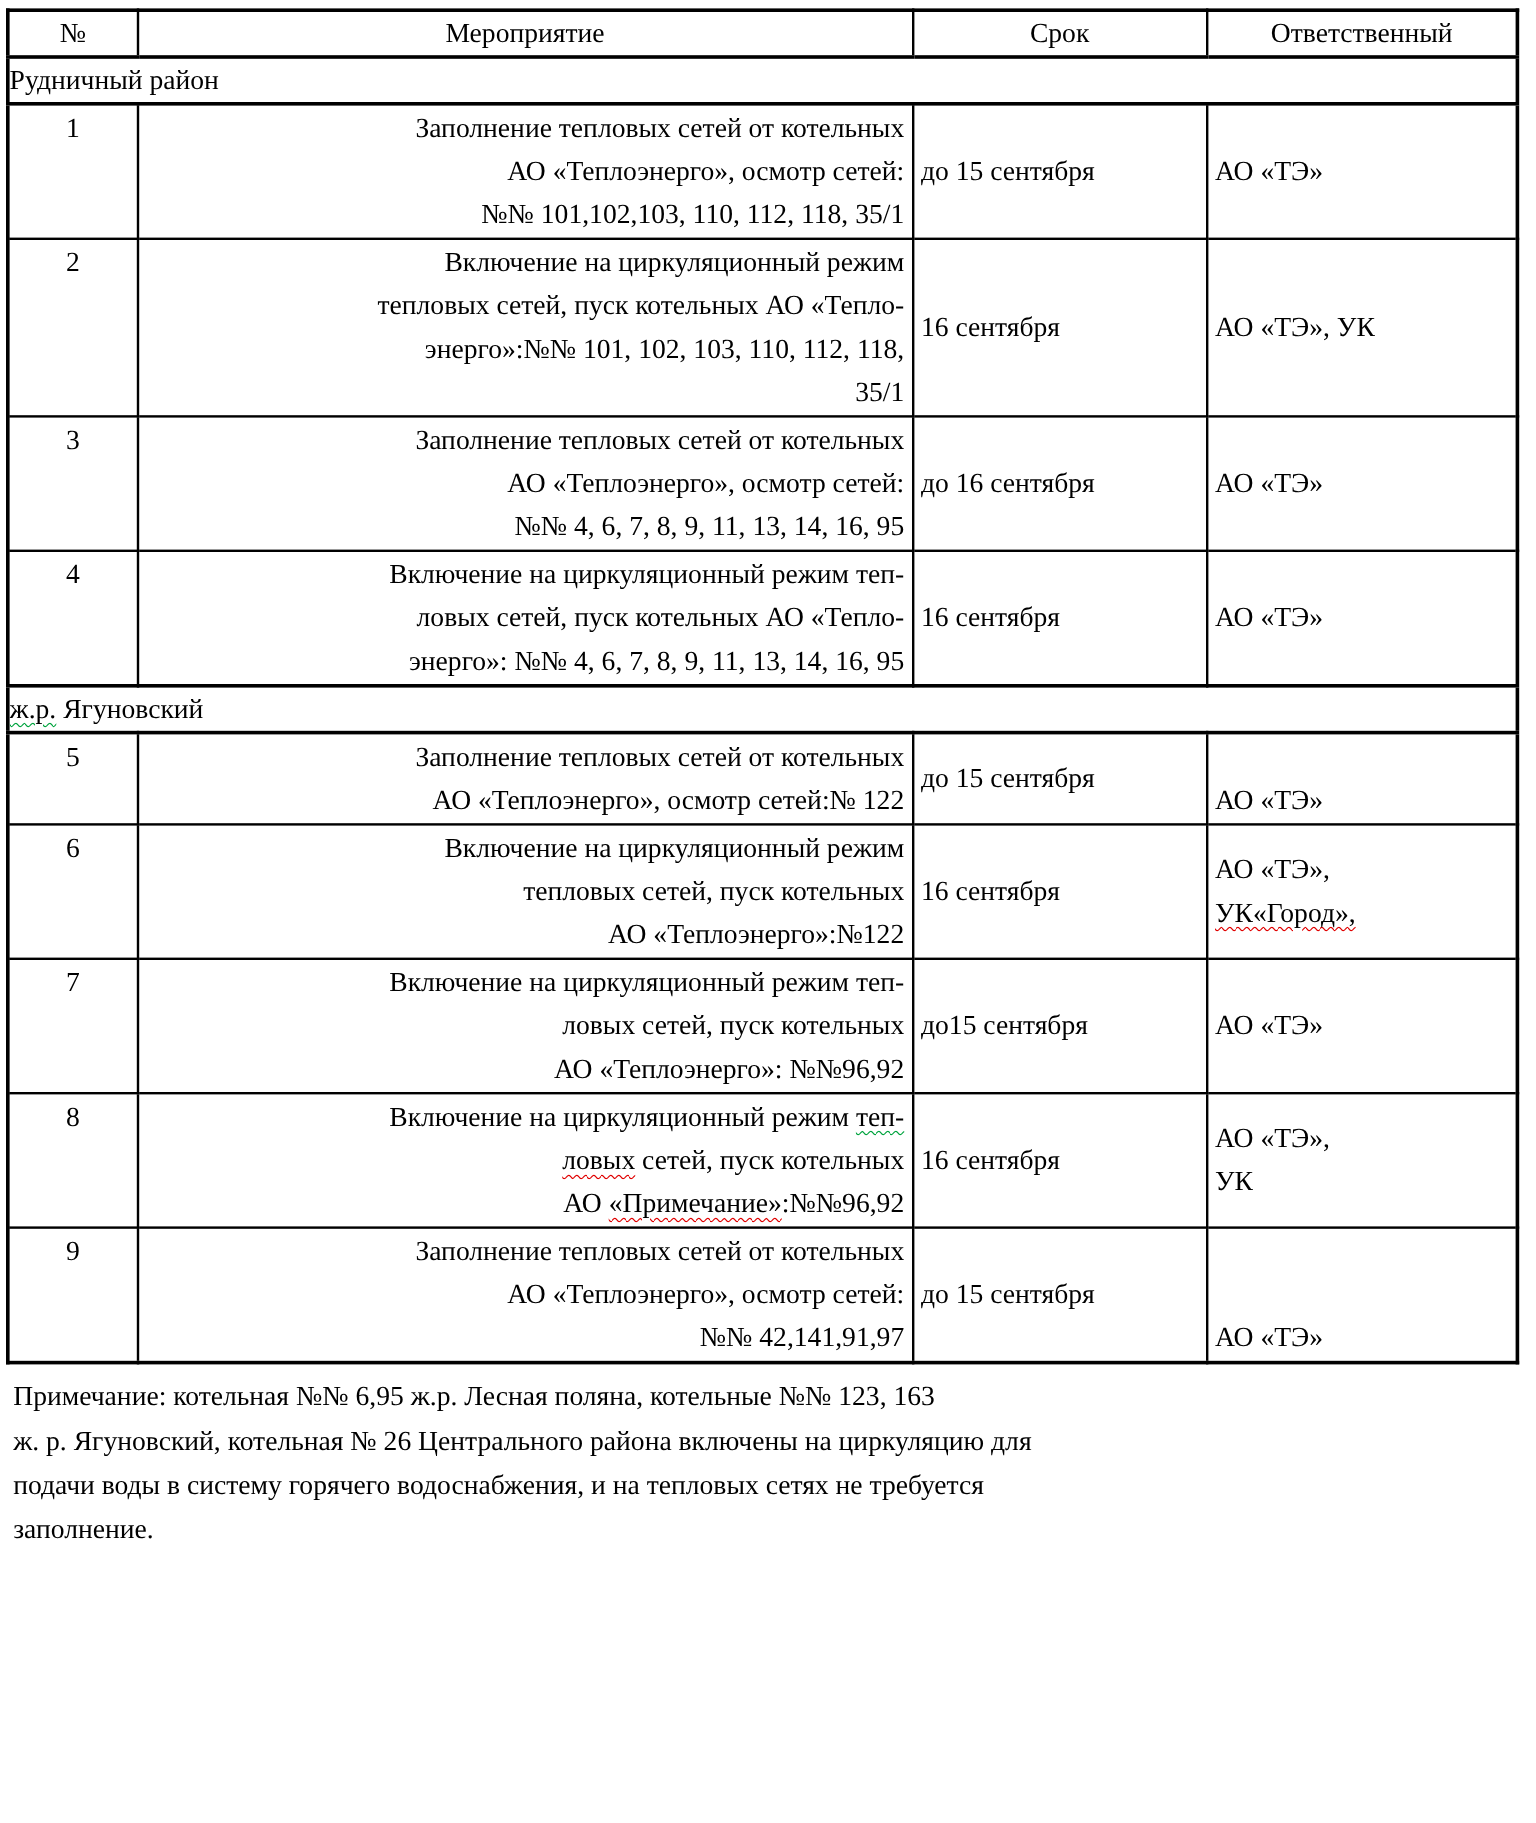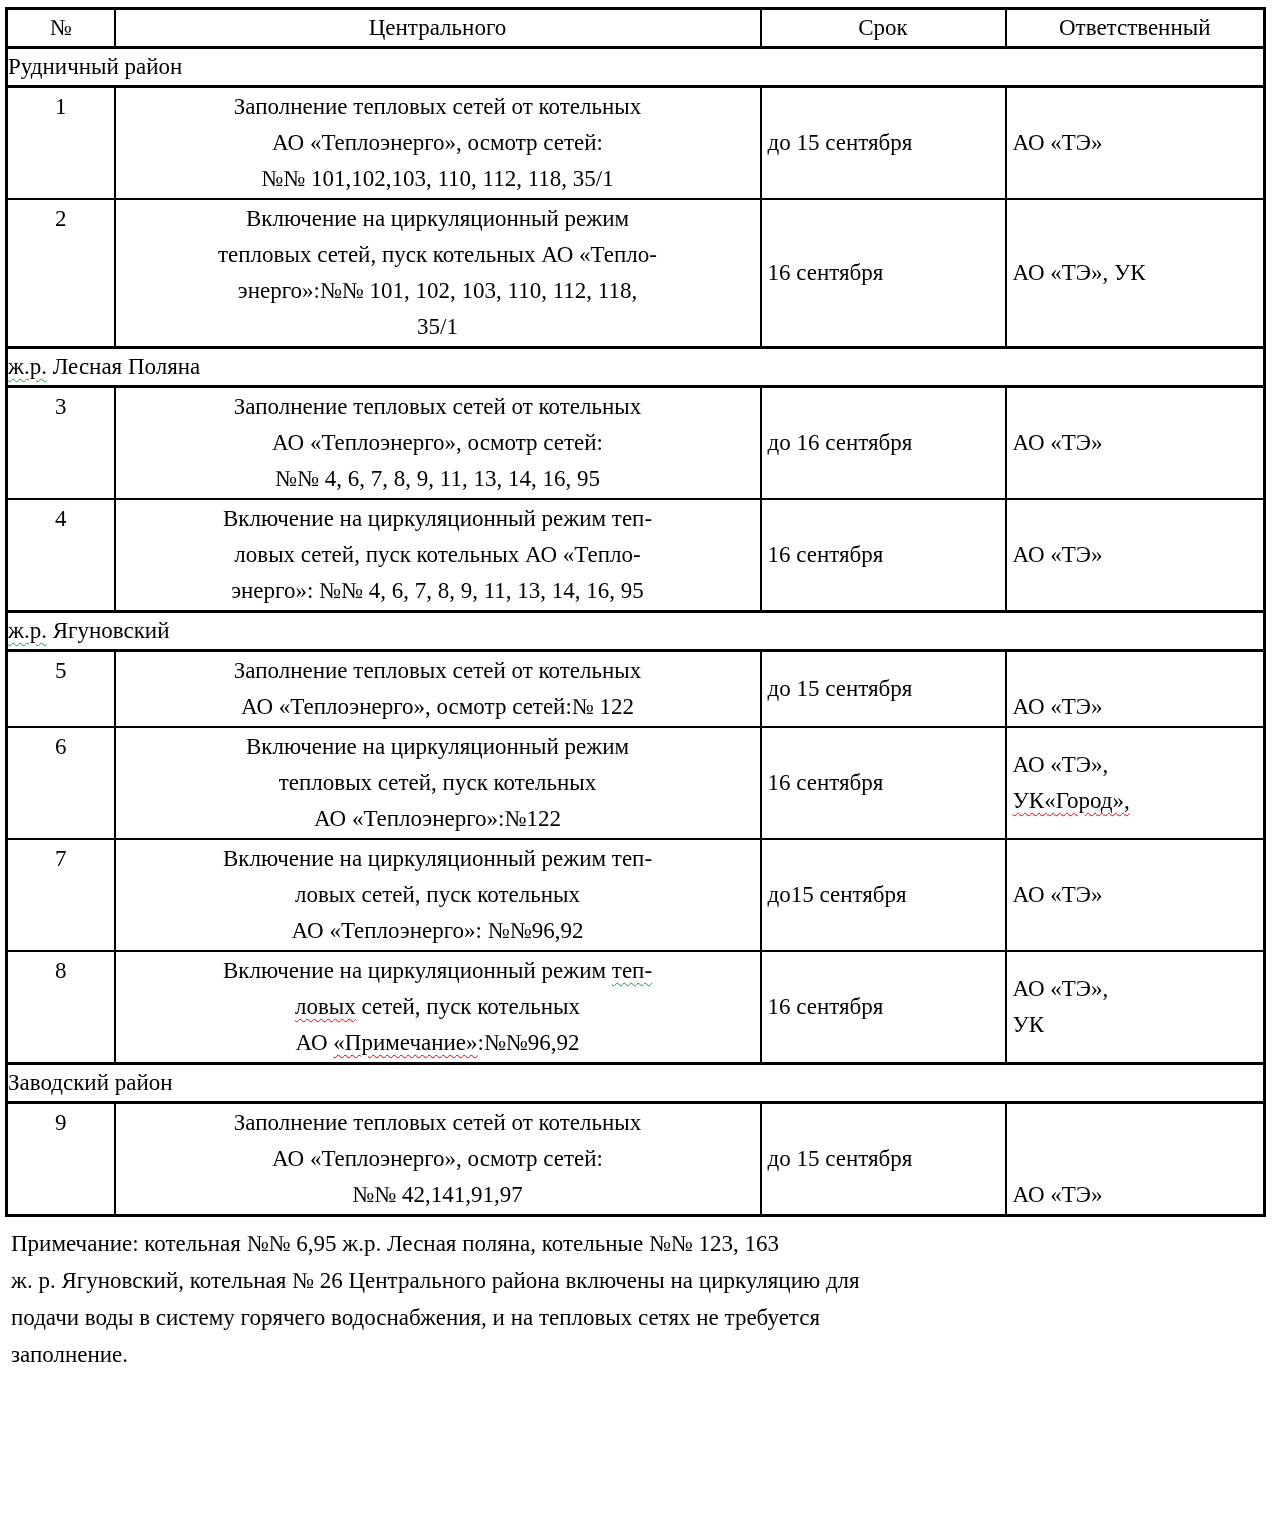--- a/index.html
+++ b/index.html
@@ -9,21 +9,21 @@
               border:3px solid #000;}
   table.sched th, table.sched td{
     border:2px solid #000;
     font-size:23px;line-height:36px;font-weight:normal;
     padding:1px 6px;overflow:hidden;
   }
   tr.head th{padding:0 4px;line-height:36px;text-align:center;vertical-align:middle;border-bottom-width:3px;}
   tr.section td{padding:0;line-height:36px;text-align:left;vertical-align:middle;
                 border-top-width:3px;border-bottom-width:3px;}
   td.c-num{text-align:center;vertical-align:top;}
-  td.c-act{text-align:center;vertical-align:top;padding-left:14px;padding-right:8px;font-family:Liberation Serif, serif;}
+  td.c-act{text-align:right;vertical-align:top;padding-left:14px;padding-right:8px;font-family:Liberation Serif, serif;}
   td.c-term{text-align:left;vertical-align:middle;}
   td.c-resp{vertical-align:middle;}
   td.c-resp.v-bottom{vertical-align:bottom;}
   .wavy-red{text-decoration-line:underline;text-decoration-style:wavy;
             text-decoration-color:var(--spell-red,#e00000);text-decoration-thickness:1px;text-underline-offset:4px;}
   .wavy-green{text-decoration-line:underline;text-decoration-style:wavy;
             text-decoration-color:var(--spell-green,#00a33d);text-decoration-thickness:1px;text-underline-offset:4px;}
   .note{font-size:23px;line-height:37px;margin:8px 2px 0 6px;white-space:pre-line;
         width:1258px;text-align:left;}
 </style>
@@ -34,41 +34,38 @@
   <table class="sched">
     <colgroup>
       <col style="width:108px">
       <col style="width:646px">
       <col style="width:245px">
       <col style="width:259px">
     </colgroup>
     <tbody>
         <tr class="head">
           <th>№</th>
-          <th>Центрального</th>
+          <th>Мероприятие</th>
           <th>Срок</th>
           <th>Ответственный</th>
         </tr>
         <tr class="section">
           <td colspan="4">Рудничный район</td>
         </tr>
         <tr>
           <td class="c-num">1</td>
           <td class="c-act">Заполнение тепловых сетей от котельных<br>АО «Теплоэнерго», осмотр сетей:<br>№№ 101,102,103, 110, 112, 118, 35/1</td>
           <td class="c-term">до 15 сентября</td>
           <td class="c-resp">АО «ТЭ»</td>
         </tr>
         <tr>
           <td class="c-num">2</td>
           <td class="c-act">Включение на циркуляционный режим<br>тепловых сетей, пуск котельных АО «Тепло-<br>энерго»:№№ 101, 102, 103, 110, 112, 118,<br>35/1</td>
           <td class="c-term">16 сентября</td>
           <td class="c-resp">АО «ТЭ», УК</td>
-        </tr>
-        <tr class="section">
-          <td colspan="4"><span class="wavy-green">ж.р.</span> Лесная Поляна</td>
         </tr>
         <tr>
           <td class="c-num">3</td>
           <td class="c-act">Заполнение тепловых сетей от котельных<br>АО «Теплоэнерго», осмотр сетей:<br>№№ 4, 6, 7, 8, 9, 11, 13, 14, 16, 95</td>
           <td class="c-term">до 16 сентября</td>
           <td class="c-resp">АО «ТЭ»</td>
         </tr>
         <tr>
           <td class="c-num">4</td>
           <td class="c-act">Включение на циркуляционный режим теп-<br>ловых сетей, пуск котельных АО «Тепло-<br>энерго»: №№ 4, 6, 7, 8, 9, 11, 13, 14, 16, 95</td>
@@ -95,23 +92,20 @@
           <td class="c-act">Включение на циркуляционный режим теп-<br>ловых сетей, пуск котельных<br>АО «Теплоэнерго»: №№96,92</td>
           <td class="c-term">до15 сентября</td>
           <td class="c-resp">АО «ТЭ»</td>
         </tr>
         <tr>
           <td class="c-num">8</td>
           <td class="c-act">Включение на циркуляционный режим <span class="wavy-green">теп-</span><br><span class="wavy-red">ловых</span> сетей, пуск котельных<br>АО <span class="wavy-red">«Примечание»</span>:№№96,92</td>
           <td class="c-term">16 сентября</td>
           <td class="c-resp">АО «ТЭ»,<br>УК</td>
         </tr>
-        <tr class="section">
-          <td colspan="4">Заводский район</td>
-        </tr>
         <tr>
           <td class="c-num">9</td>
           <td class="c-act">Заполнение тепловых сетей от котельных<br>АО «Теплоэнерго», осмотр сетей:<br>№№ 42,141,91,97</td>
           <td class="c-term">до 15 сентября</td>
           <td class="c-resp v-bottom">АО «ТЭ»</td>
         </tr>
       </tbody>
   </table>
   <p class="note">Примечание: котельная №№ 6,95 ж.р. Лесная поляна, котельные №№ 123, 163
 ж. р. Ягуновский, котельная № 26 Центрального района включены на циркуляцию для

